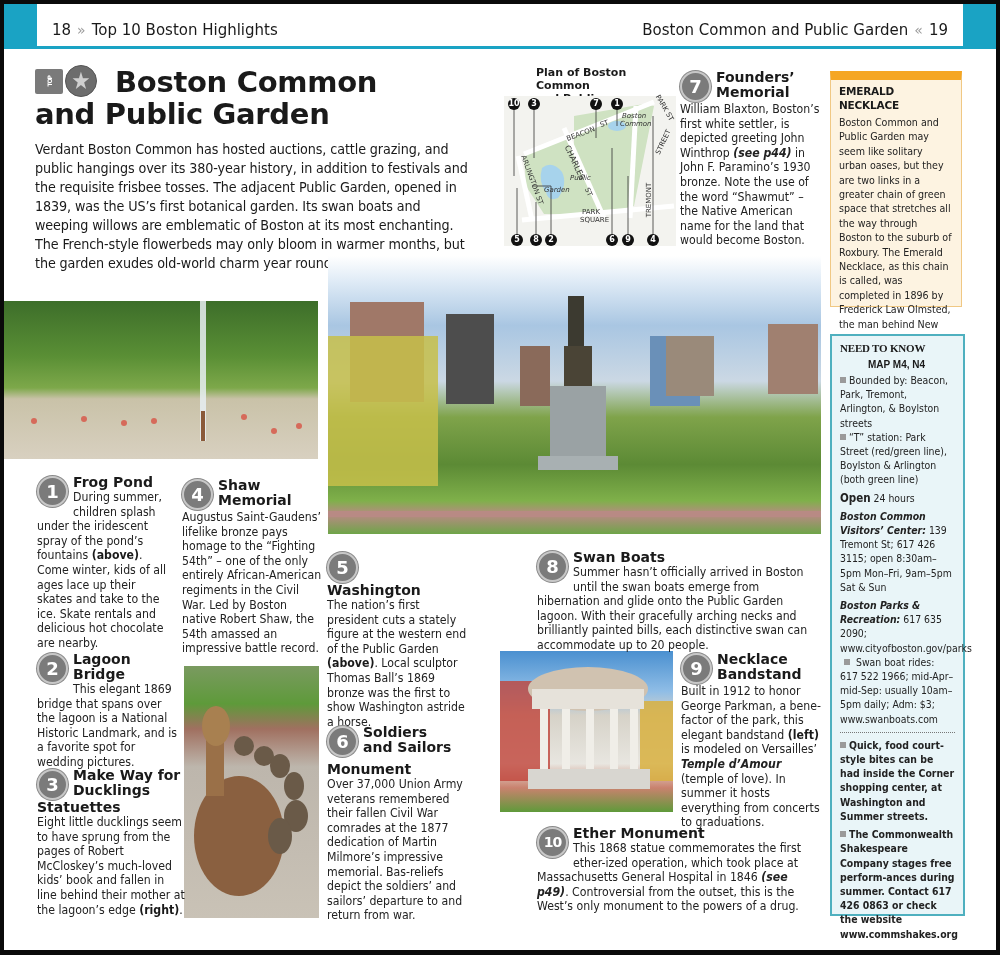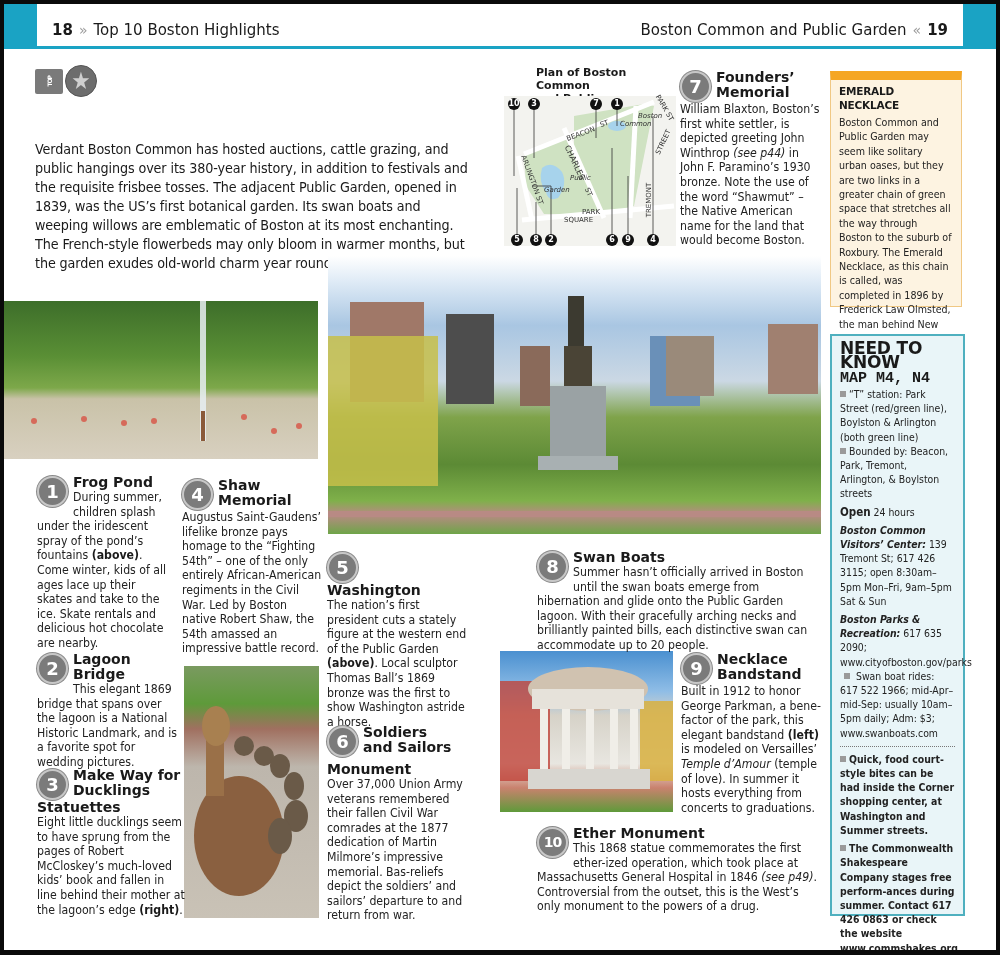--- a/index.html
+++ b/index.html
@@ -2,21 +2,21 @@
 <html><head>
 <meta charset="utf-8">
 <style>
   html,body{margin:0;padding:0;}
   body{width:1000px;height:955px;background:#0a0a0a;position:relative;overflow:hidden;font-family:"DejaVu Sans Condensed","DejaVu Sans",sans-serif;color:#1a1a1a;}
   .page{position:absolute;left:4px;top:4px;width:992px;height:946px;background:#fff;overflow:hidden;}
   .tab-left{position:absolute;left:0;top:0;width:33px;height:44px;background:#1aa3c4;}
   .tab-right{position:absolute;right:0;top:0;width:33px;height:44px;background:#1aa3c4;}
   .header-rule{position:absolute;left:0;right:0;top:42px;height:3px;background:#1aa3c4;}
   .running-head{position:absolute;top:17px;font-family:"DejaVu Sans",sans-serif;font-size:15px;color:#1a1a1a;white-space:nowrap;}
-  .running-head b{font-weight:bold;}
+  .running-head b{font-weight:normal;}
   .rh-arrow{color:#9a9a9a;margin:0 6px;font-size:14px;}
 
   .title-badge{position:absolute;left:31px;top:61px;display:flex;align-items:center;}
   .top10{width:28px;height:25px;background:#7a7a7a;color:#fff;font-family:"DejaVu Sans",sans-serif;font-weight:bold;font-size:17px;line-height:25px;text-align:center;letter-spacing:-1px;border-radius:2px;}
   .star-badge{width:30px;height:30px;border-radius:50%;background:#6d6d6d;margin-left:2px;display:flex;align-items:center;justify-content:center;color:#cfcfcf;font-size:24px;line-height:30px;border:1px solid #555;}
   .main-title{position:absolute;left:31px;top:62px;font-family:"DejaVu Sans",sans-serif;font-weight:bold;font-size:29px;line-height:32px;color:#1a1a1a;letter-spacing:-0.3px;}
   .main-title .l1{padding-left:80px;display:block;}
   .intro{position:absolute;left:31px;top:136px;width:440px;font-family:"DejaVu Sans Condensed","DejaVu Sans",sans-serif;font-size:14.2px;line-height:19px;color:#1a1a1a;letter-spacing:-0.1px;}
 
   .photo{position:absolute;overflow:hidden;}
@@ -29,28 +29,28 @@
   .map-title{position:absolute;left:32px;top:0;font-family:"DejaVu Sans",sans-serif;font-weight:bold;font-size:11px;line-height:13px;color:#1a1a1a;}
   .map-area{position:absolute;left:0;top:30px;width:172px;height:150px;}
   .map-pin{position:absolute;width:12px;height:12px;border-radius:50%;background:#111;color:#fff;font-size:8px;line-height:12px;text-align:center;font-weight:bold;font-family:"DejaVu Sans",sans-serif;}
   .map-label{position:absolute;font-family:"DejaVu Sans",sans-serif;font-size:7px;color:#333;white-space:nowrap;}
 
   .entry{position:absolute;font-family:"DejaVu Sans Condensed","DejaVu Sans",sans-serif;font-size:12.2px;line-height:14.6px;color:#222;}
   .entry-head{font-family:"DejaVu Sans",sans-serif;font-weight:bold;font-size:14px;line-height:15px;color:#1a1a1a;}
   .num{float:left;width:27px;height:27px;border-radius:50%;background:#7b7b7b;border:2px solid #c8c8c8;box-shadow:0 0 0 1px #8a8a8a;color:#fff;font-family:"DejaVu Sans",sans-serif;font-weight:bold;font-size:18px;line-height:27px;text-align:center;margin:1px 5px 0 0;}
   .num.n10{font-size:14px;letter-spacing:-1px;}
   .entry b{font-weight:bold;color:#1a1a1a;}
-  .entry i{font-style:italic;}
+  .entry i{font-style:italic;font-weight:bold;}
 
   .box-emerald{position:absolute;left:826px;top:67px;width:132px;height:236px;background:#fdf3e1;border:1px solid #f0c884;border-top:9px solid #f5a623;box-sizing:border-box;padding:4px 8px;font-family:"DejaVu Sans Condensed","DejaVu Sans",sans-serif;}
   .box-title{font-family:"DejaVu Sans",sans-serif;font-weight:bold;font-size:10.5px;line-height:14px;color:#1a1a1a;margin-bottom:3px;letter-spacing:-0.2px;}
   .box-text{font-size:10.6px;line-height:14.4px;color:#222;}
   .box-ntk{position:absolute;left:826px;top:330px;width:135px;height:582px;background:#e9f5f8;border:2px solid #4fb0bf;box-sizing:border-box;padding:5px 8px;font-family:"DejaVu Sans Condensed","DejaVu Sans",sans-serif;}
   .ntk-text{font-size:10.4px;line-height:14.2px;color:#222;}
-  .ntk-map{font-family:Liberation Mono, monospace;font-weight:bold;font-size:15px;line-height:14px;color:#1a1a1a;margin-bottom:1px;}
+  .ntk-map{font-family:Liberation Sans, sans-serif;font-weight:bold;font-size:10px;line-height:14px;color:#1a1a1a;margin-bottom:1px;margin-left:28px;}
   .sq{display:inline-block;width:6px;height:6px;background:#9a9a9a;margin-right:3px;vertical-align:1px;}
   .ntk-p{margin:4px 0 0 0;}
   .ntk-bold{font-weight:bold;}
   .dotted{border-top:1px dotted #777;margin:6px 0 5px 0;}
 </style>
 </head>
 <body>
 
 <div class="page">
 
@@ -60,20 +60,24 @@
   <div class="running-head" style="left:48px;">
     <b>18</b><span class="rh-arrow">»</span><span>Top 10 Boston Highlights</span>
   </div>
   <div class="running-head" style="right:48px;">
     <span>Boston Common and Public Garden</span><span class="rh-arrow">«</span><b>19</b>
   </div>
 
   <div class="title-badge">
     <div class="top10"><span style="font-size:6px;writing-mode:vertical-rl;transform:rotate(180deg);vertical-align:middle;">TOP</span>10</div>
     <div class="star-badge">★</div>
+  </div>
+  <div class="main-title">
+    <span class="l1">Boston Common</span>
+    <span>and Public Garden</span>
   </div>
 
   <div class="intro">Verdant Boston Common has hosted auctions, cattle grazing, and public hangings over its 380-year history, in addition to festivals and the requisite frisbee tosses. The adjacent Public Garden, opened in 1839, was the US’s first botanical garden. Its swan boats and weeping willows are emblematic of Boston at its most enchanting. The French-style flowerbeds may only bloom in warmer months, but the garden exudes old-world charm year round.</div>
 
   <div class="map">
     <div class="map-title">
       <div>Plan of Boston Common</div>
       <div>and Public Garden</div>
     </div>
     <div class="map-area">
@@ -104,31 +108,31 @@
       <div class="map-pin" style="left:86px;top:2px;">7</div>
       <div class="map-pin" style="left:107px;top:2px;">1</div>
       <div class="map-pin" style="left:7px;top:138px;">5</div>
       <div class="map-pin" style="left:26px;top:138px;">8</div>
       <div class="map-pin" style="left:41px;top:138px;">2</div>
       <div class="map-pin" style="left:102px;top:138px;">6</div>
       <div class="map-pin" style="left:118px;top:138px;">9</div>
       <div class="map-pin" style="left:143px;top:138px;">4</div>
       <div class="map-label" style="left:62px;top:34px;transform:rotate(-20deg);">BEACON</div>
       <div class="map-label" style="left:96px;top:24px;transform:rotate(-20deg);">ST</div>
-      <div class="map-label" style="left:118px;top:16px;font-style:italic;margin-left:16px;">Boston</div>
+      <div class="map-label" style="left:118px;top:16px;font-style:italic;">Boston</div>
       <div class="map-label" style="left:116px;top:24px;font-style:italic;">Common</div>
       <div class="map-label" style="left:146px;top:8px;transform:rotate(60deg);">PARK ST</div>
       <div class="map-label" style="left:146px;top:42px;transform:rotate(-65deg);">STREET</div>
       <div class="map-label" style="left:52px;top:62px;transform:rotate(65deg);font-size:8px;">CHARLES</div>
       <div class="map-label" style="left:80px;top:92px;transform:rotate(65deg);">ST</div>
       <div class="map-label" style="left:2px;top:80px;transform:rotate(70deg);">ARLINGTON ST</div>
       <div class="map-label" style="left:38px;top:78px;font-style:italic;padding-left:28px;">Public</div>
       <div class="map-label" style="left:40px;top:90px;font-style:italic;">Garden</div>
       <div class="map-label" style="left:78px;top:112px;">PARK</div>
-      <div class="map-label" style="left:60px;top:120px;">SQUARE</div>
+      <div class="map-label" style="left:76px;top:120px;">SQUARE</div>
       <div class="map-label" style="left:128px;top:100px;transform:rotate(-90deg);">TREMONT</div>
     </div>
   </div>
 
   <div class="photo ph-frog">
     <svg width="314" height="158">
       <rect x="196" y="0" width="6" height="140" fill="#e8eef2" opacity="0.85"></rect>
       <rect x="197" y="110" width="4" height="30" fill="#8a5a3a"></rect>
       <g fill="#d66a5a">
           <circle cx="30" cy="120" r="3"></circle>
@@ -265,24 +269,24 @@
     <div class="entry-head">Ether Monument</div>
     <span>This 1868 statue commemorates the first ether-ized operation, which took place at Massachusetts General Hospital in 1846 </span><i>(see p49)</i><span>. Controversial from the outset, this is the West’s only monument to the powers of a drug.</span>
   </div>
 
   <div class="box-emerald">
     <div class="box-title">EMERALD NECKLACE</div>
     <div class="box-text">Boston Common and Public Garden may seem like solitary urban oases, but they are two links in a greater chain of green space that stretches all the way through Boston to the suburb of Roxbury. The Emerald Necklace, as this chain is called, was completed in 1896 by Frederick Law Olmsted, the man behind New York’s Central Park.</div>
   </div>
 
   <div class="box-ntk">
-    <div class="box-title" style="font-size:17px;">NEED TO KNOW</div>
+    <div class="box-title" style="font-size:11px;font-family:Liberation Serif, serif;">NEED TO KNOW</div>
     <div class="ntk-map">MAP M4, N4</div>
+    <div class="ntk-text"><span class="sq"></span><span>Bounded by: Beacon, Park, Tremont, Arlington, &amp; Boylston streets</span></div>
     <div class="ntk-text"><span class="sq"></span><span>“T” station: Park Street (red/green line), Boylston &amp; Arlington (both green line)</span></div>
-    <div class="ntk-text"><span class="sq"></span><span>Bounded by: Beacon, Park, Tremont, Arlington, &amp; Boylston streets</span></div>
     <div class="ntk-text ntk-p"><b style="font-size:11.5px;">Open</b><span> 24 hours</span></div>
     <div class="ntk-text ntk-p"><b><i>Boston Common Visitors’ Center:</i></b><span> 139 Tremont St; 617 426 3115; open 8:30am–5pm Mon–Fri, 9am–5pm Sat &amp; Sun</span></div>
     <div class="ntk-text ntk-p"><b><i>Boston Parks &amp; Recreation:</i></b><span> 617 635 2090; www.cityofboston.gov/parks</span><span class="sq" style="margin-left:4px;"></span><span> Swan boat rides: 617 522 1966; mid-Apr–mid-Sep: usually 10am–5pm daily; Adm: $3; www.swanboats.com</span></div>
     <div class="dotted"></div>
     <div class="ntk-text ntk-bold"><span class="sq"></span><span>Quick, food court-style bites can be had inside the Corner shopping center, at Washington and Summer streets.</span></div>
     <div class="ntk-text ntk-bold ntk-p"><span class="sq"></span><span>The Commonwealth Shakespeare Company stages free perform-ances during summer. Contact 617 426 0863 or check the website www.commshakes.org</span></div>
   </div>
 
 </div>
 

